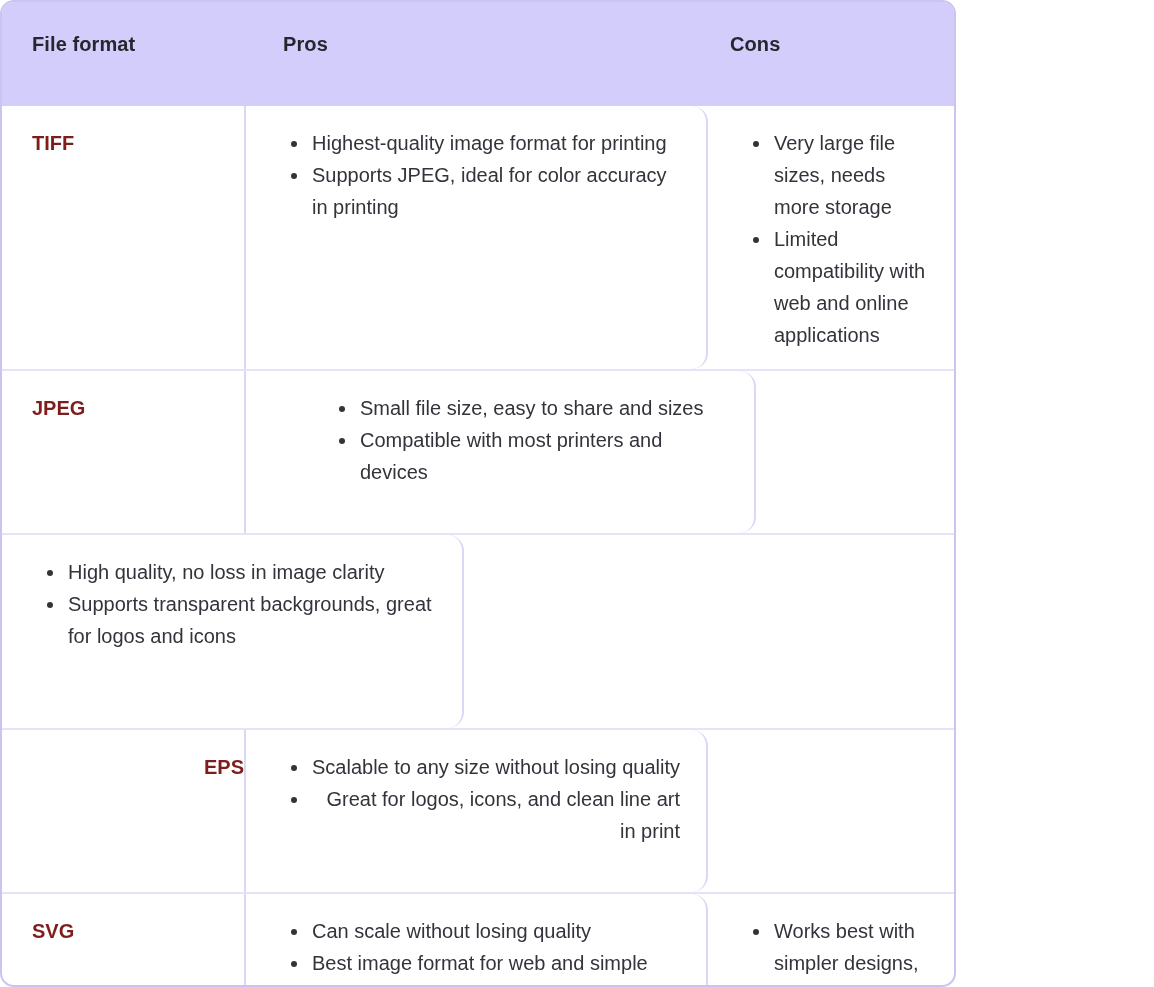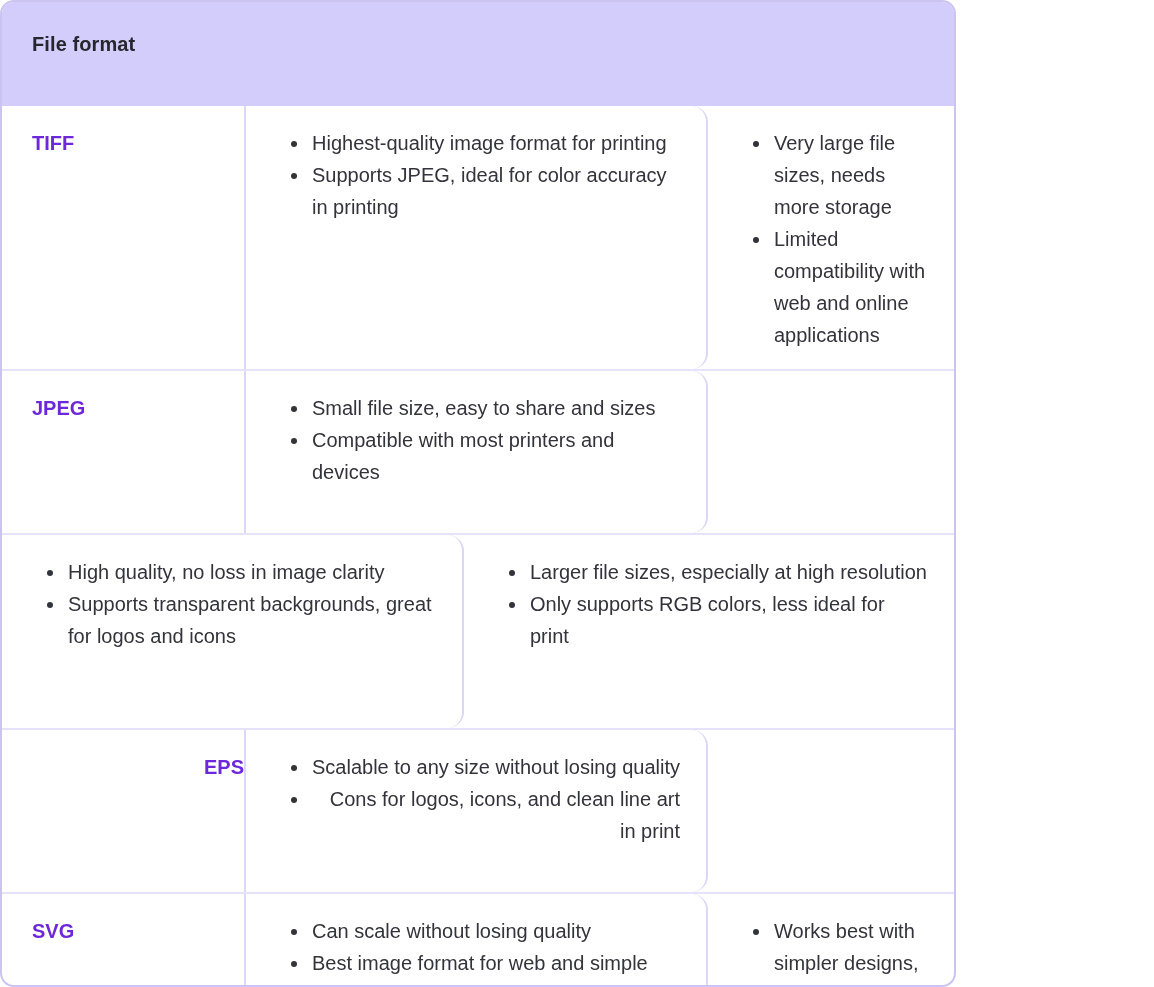--- a/index.html
+++ b/index.html
@@ -46,31 +46,31 @@
   .th.col-pros   { padding-left: 37px; }
   .th.col-cons   { padding-left: 22px; }
 
   .tbody { display: flex; flex-direction: column; flex: 1 1 auto; }
   .tr {
     display: flex;
     align-items: stretch;
   }
   .tr + .tr { border-top: 2px solid var(--row-divider); }
   .tr:nth-child(1) { min-height: 164px; }
-  .tr:nth-child(2) { min-height: 164px; }
+  .tr:nth-child(2) { min-height: 164px; gap: 48px; }
   .tr:nth-child(3) { min-height: 195px; }
   .tr:nth-child(4) { min-height: 164px; text-align: right; }
   .tr:nth-child(5) { flex: 1 1 auto; }
 
   .td { padding-top: 21px; padding-bottom: 18px; }
   .td.col-format {
     padding-left: 30px;
     font-size: 20px;
     font-weight: 700;
-    color: #6d28d9;
+    color: #7f1d1d;
     border-right: 2px solid var(--column-divider);
     line-height: 32px;
   }
   .td.col-pros { border-right: 2px solid var(--column-divider); }
   .td.col-pros, .td.col-cons {
     font-size: 20px;
     color: var(--body-text);
     line-height: 32px;
     border-radius: 16px;
   }
@@ -80,20 +80,22 @@
     padding-right: 26px;
   }
   ul.points li { margin: 0; padding-left: 2px; }
 </style>
 </head>
 <body>
 
 <div class="comparison-table">
   <div class="thead">
     <div class="th col-format">File format</div>
+    <div class="th col-pros">Pros</div>
+    <div class="th col-cons">Cons</div>
   </div>
   <div class="tbody" id="table-body">
       <div class="tr">
         <div class="td col-format">TIFF</div>
         <div class="td col-pros">
           <ul class="points">
             <li>Highest-quality image format for printing</li>
             <li>Supports JPEG, ideal for color accuracy in printing</li>
           </ul>
         </div>
@@ -113,33 +115,27 @@
           </ul>
         </div>
       </div>
       <div class="tr">
         <div class="td col-pros">
           <ul class="points">
             <li>High quality, no loss in image clarity</li>
             <li>Supports transparent backgrounds, great for logos and icons</li>
           </ul>
         </div>
-        <div class="td col-cons">
-          <ul class="points">
-            <li>Larger file sizes, especially at high resolution</li>
-            <li>Only supports RGB colors, less ideal for print</li>
-          </ul>
-        </div>
       </div>
       <div class="tr">
         <div class="td col-format">EPS</div>
         <div class="td col-pros">
           <ul class="points">
             <li>Scalable to any size without losing quality</li>
-            <li>Cons for logos, icons, and clean line art in print</li>
+            <li>Great for logos, icons, and clean line art in print</li>
           </ul>
         </div>
       </div>
       <div class="tr">
         <div class="td col-format">SVG</div>
         <div class="td col-pros">
           <ul class="points">
             <li>Can scale without losing quality</li>
             <li>Best image format for web and simple print graphics</li>
           </ul>

